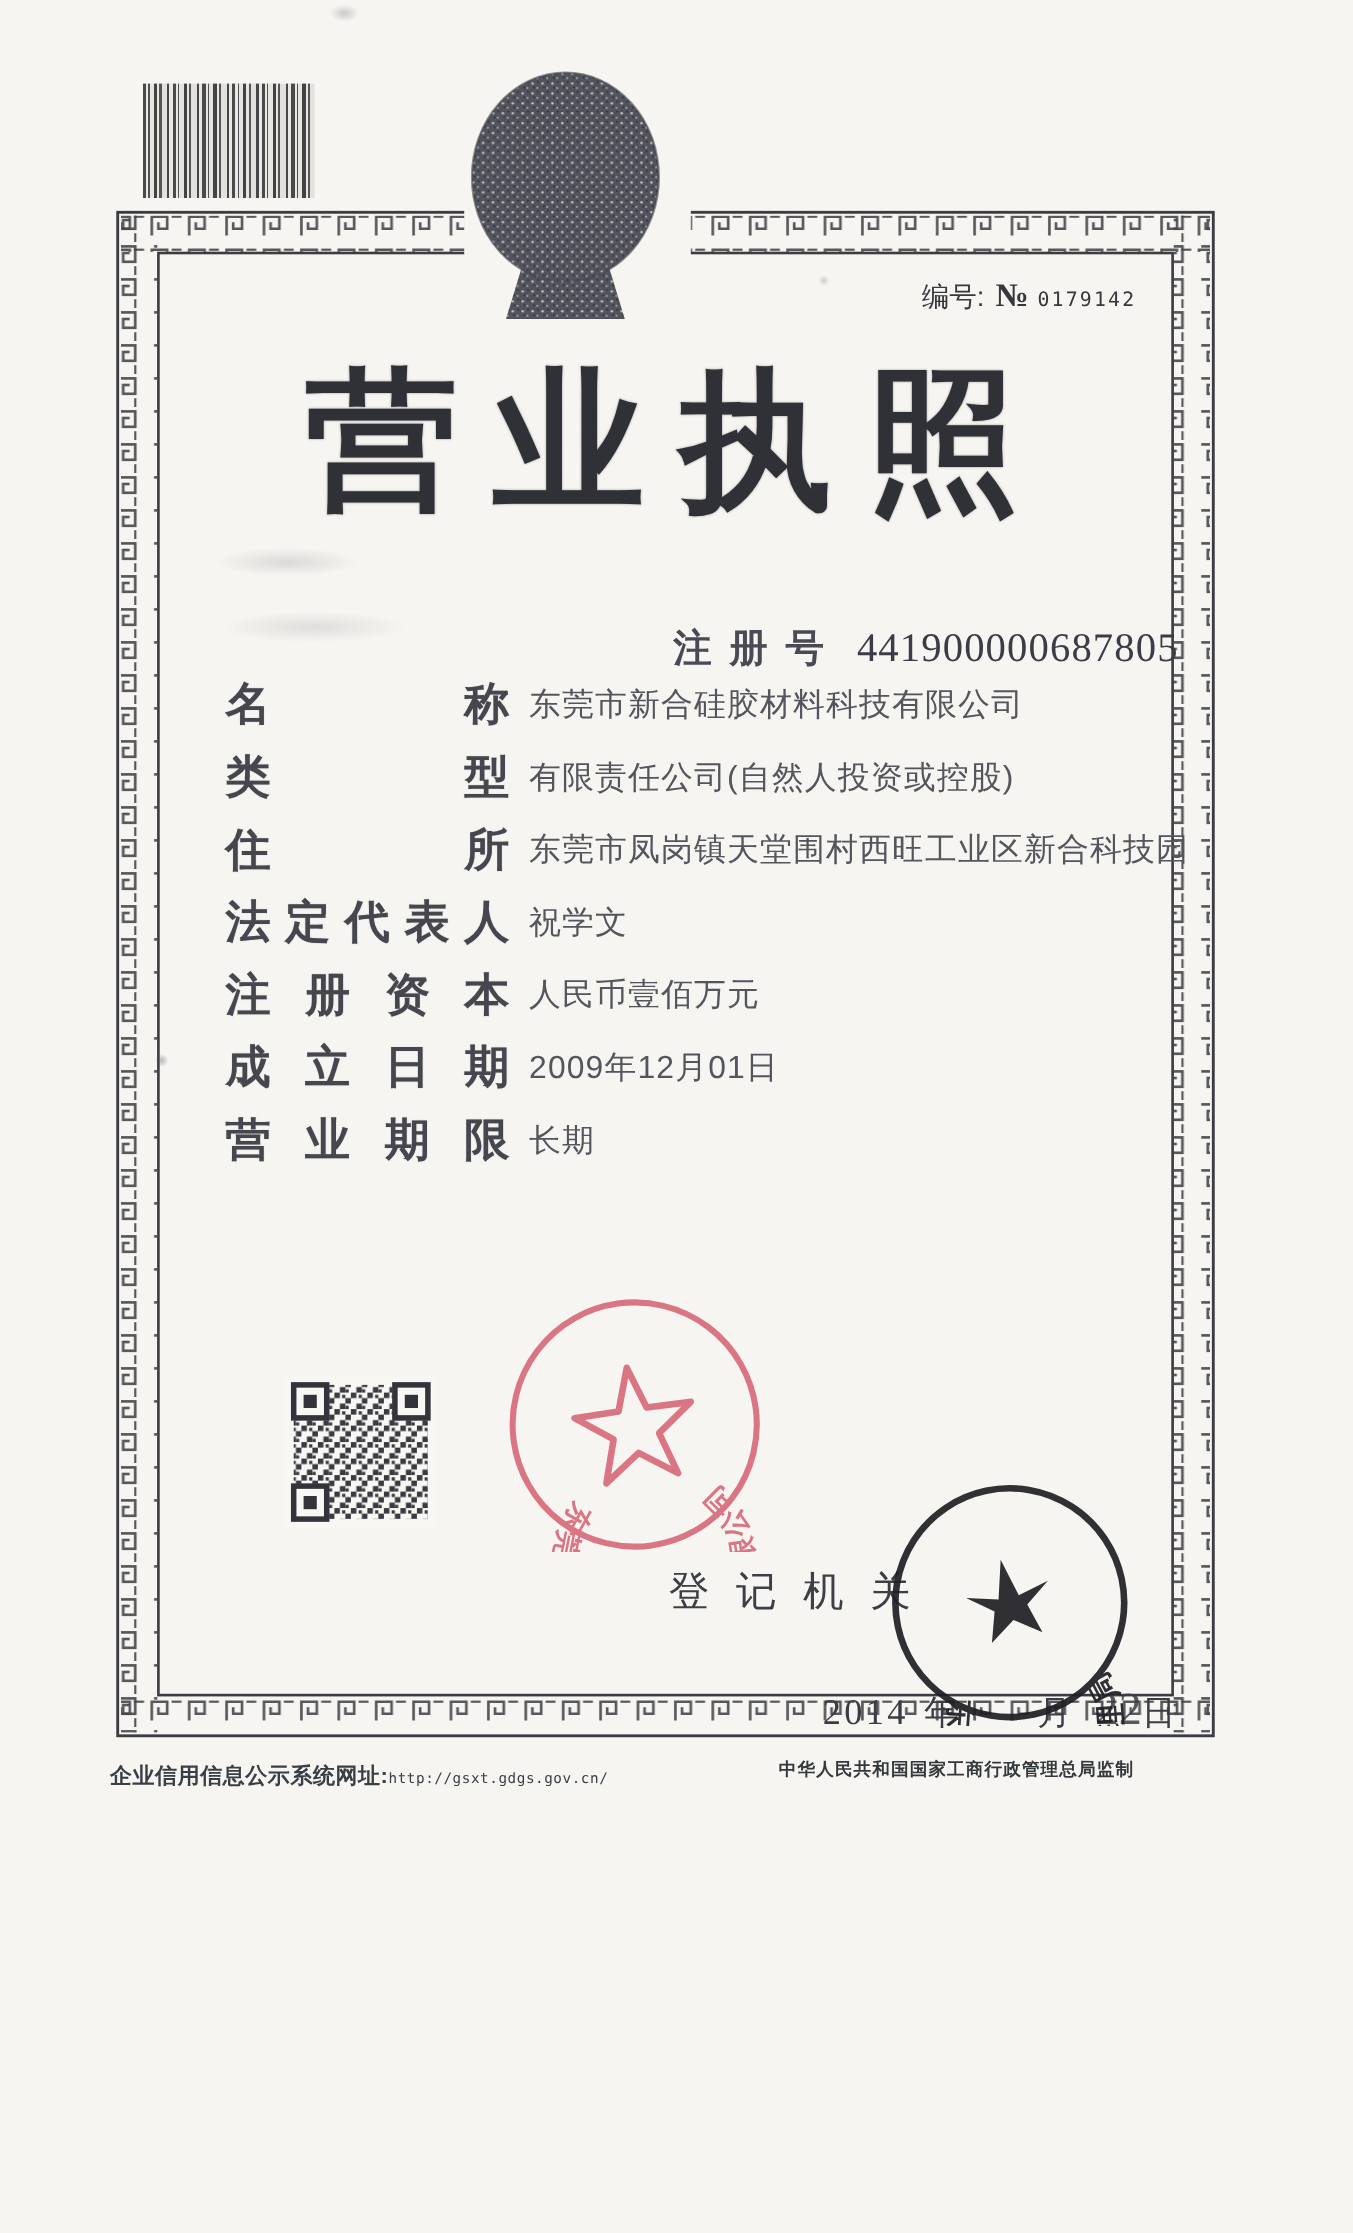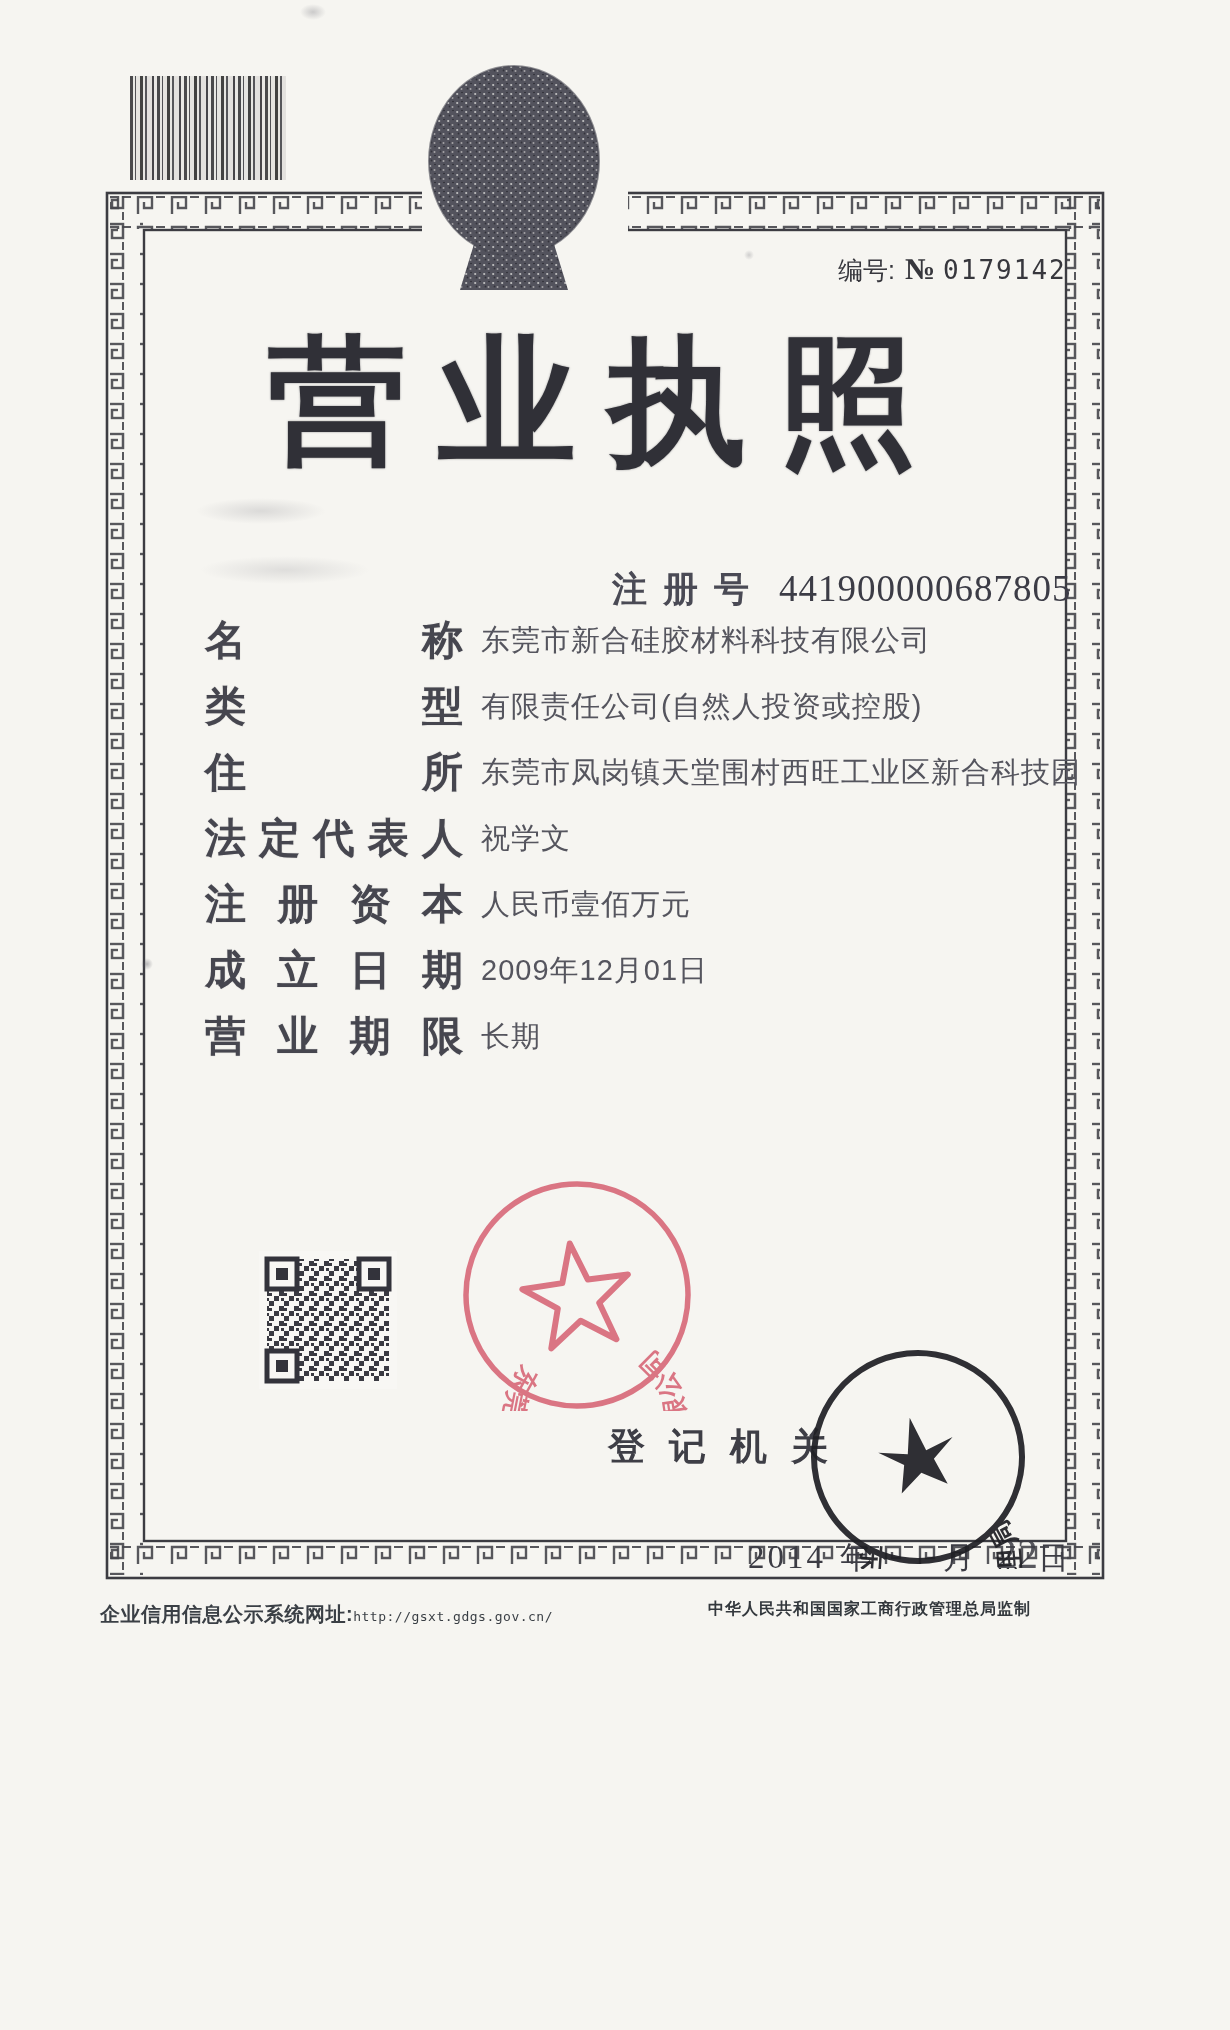--- a/index.html
+++ b/index.html
@@ -20,30 +20,30 @@
         #35353a 5px 6px, #efeeea 6px 10px,
         #222 10px 13px, #f1f0ec 13px 15px,
         #3a3a40 15px 17px, #eceae6 17px 22px,
         #26262b 22px 24px, #f4f3ef 24px 27px);
     filter:blur(.4px) contrast(.9);
     opacity:.88;
   }
 
   
   .title{
-    left:268px;top:332px;width:660px;
+    left:278px;top:332px;width:660px;
     font-size:138px;line-height:1;font-weight:900;
     letter-spacing:32px;color:#2c2c33;white-space:nowrap;
     text-shadow:0 0 2px rgba(40,40,48,.55);
     filter:contrast(.95);
   }
 
   .serial{left:838px;top:252px;white-space:nowrap;font-size:25px;color:#37373d;}
   .serial .mark{font-family:"Liberation Serif",serif;font-weight:bold;font-size:30px;padding:0 8px 0 10px;}
-  .serial .num{font-family:"DejaVu Sans Mono",monospace;font-size:26px;letter-spacing:2px;}
+  .serial .num{font-family:"DejaVu Sans Mono",monospace;font-size:18px;letter-spacing:2px;}
 
   .regline{left:612px;top:528px;white-space:nowrap;color:#44444c;margin-top:38px;}
   .regline .lab{font-size:35px;letter-spacing:16px;font-weight:bold;color:#4a4a55;}
   .regline .num{font-family:"Liberation Serif",serif;font-size:37px;letter-spacing:1px;padding-left:14px;color:#3c3c46;}
 
   .fields{left:205px;top:608px;width:890px;}
   .frow{display:flex;align-items:center;height:66px;}
   .frow.scope{align-items:flex-start;height:auto;}
   .flabel{
     width:258px;flex:0 0 258px;
@@ -54,21 +54,21 @@
   }
   .fvalue{
     padding-left:18px;font-size:29px;color:#55555e;
     letter-spacing:1px;white-space:nowrap;
   }
   .frow.scope .fvalue{
     font-size:22.5px;line-height:1.42;width:612px;white-space:normal;
     letter-spacing:.5px;padding-top:4px;color:#53535c;
   }
 
-  .registrar{left:608px;top:1422px;font-size:37px;font-weight:bold;
+  .registrar{left:608px;top:1422px;font-size:37px;font-weight:normal;
     letter-spacing:24px;color:#3e3e46;white-space:nowrap;}
 
   .dateline{left:748px;top:1482px;white-space:nowrap;font-size:31px;color:#3c3c44;}
   .dateline span{display:inline-block;margin-top:48px;}
   .dateline .yr{font-family:"Liberation Serif",serif;font-size:33px;letter-spacing:3px;}
   .dateline .g1{width:14px;} .dateline .g2{width:72px;} .dateline .g3{width:22px;}
   .dateline .dy{font-family:"Liberation Serif",serif;font-size:42px;opacity:.85;}
 
   .footer-left{left:100px;top:1601px;font-size:20px;font-weight:bold;color:#3a3f45;letter-spacing:.5px;}
   .footer-left .url{font-family:"DejaVu Sans Mono",monospace;font-weight:normal;font-size:13px;}

